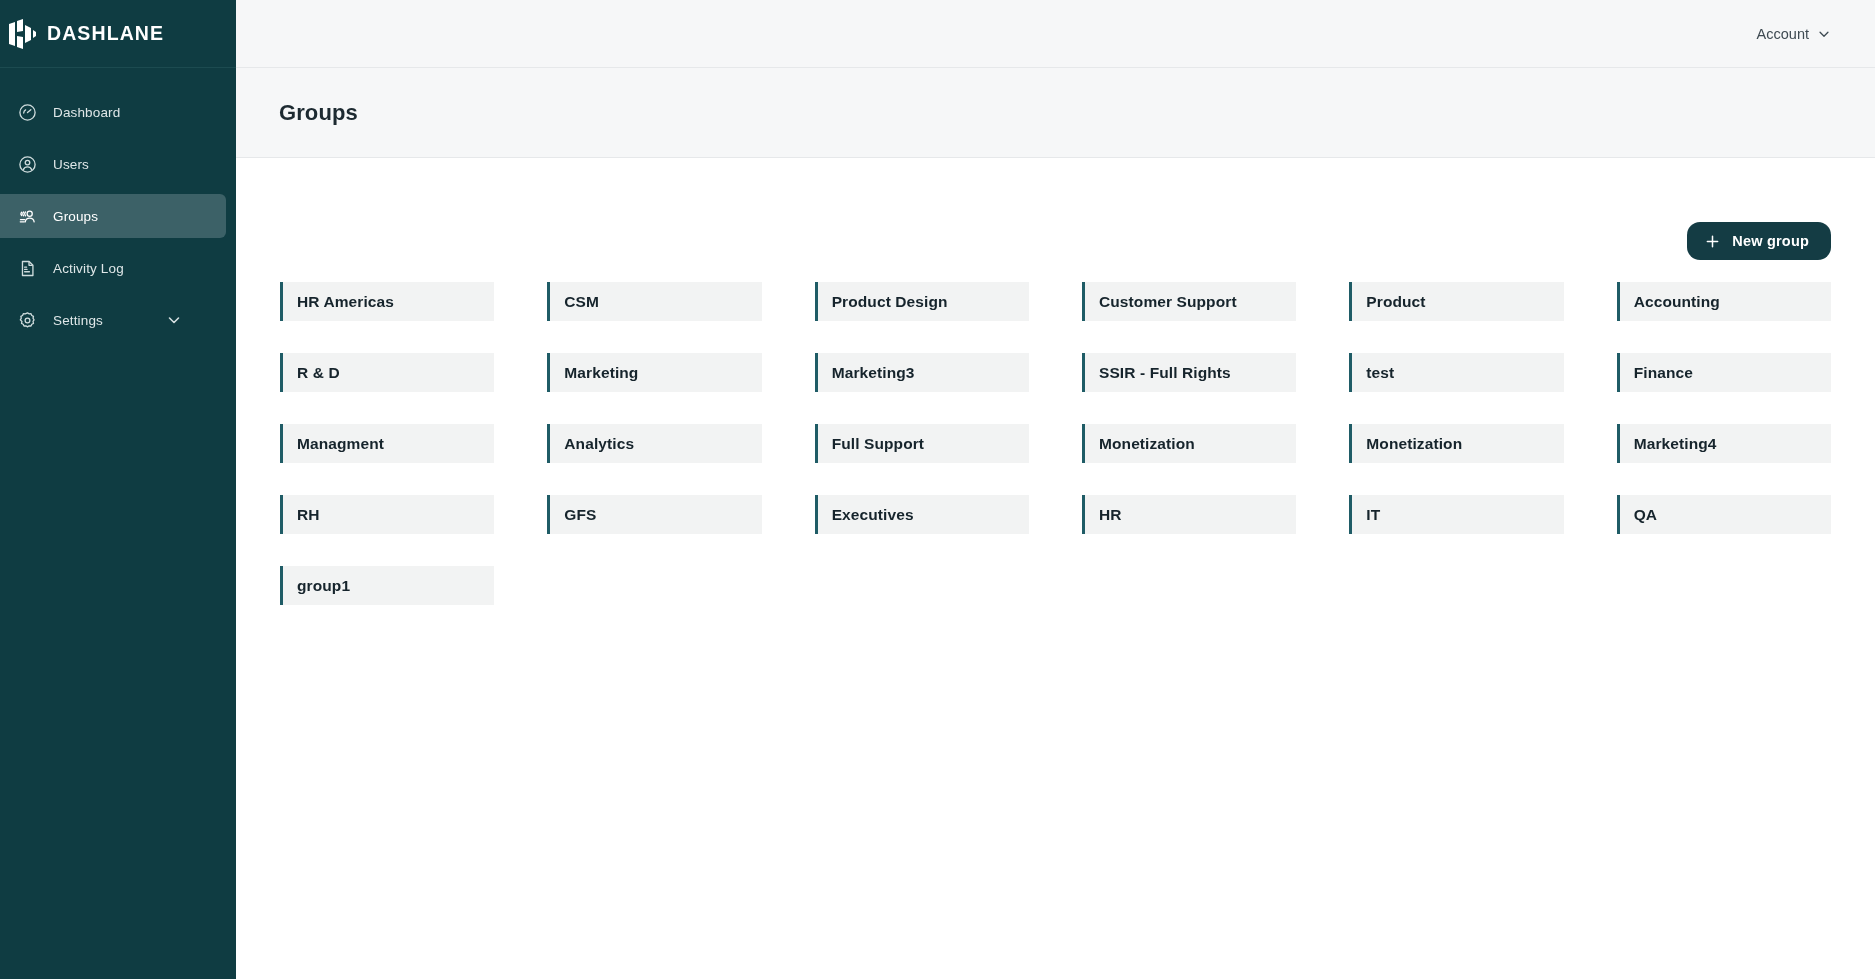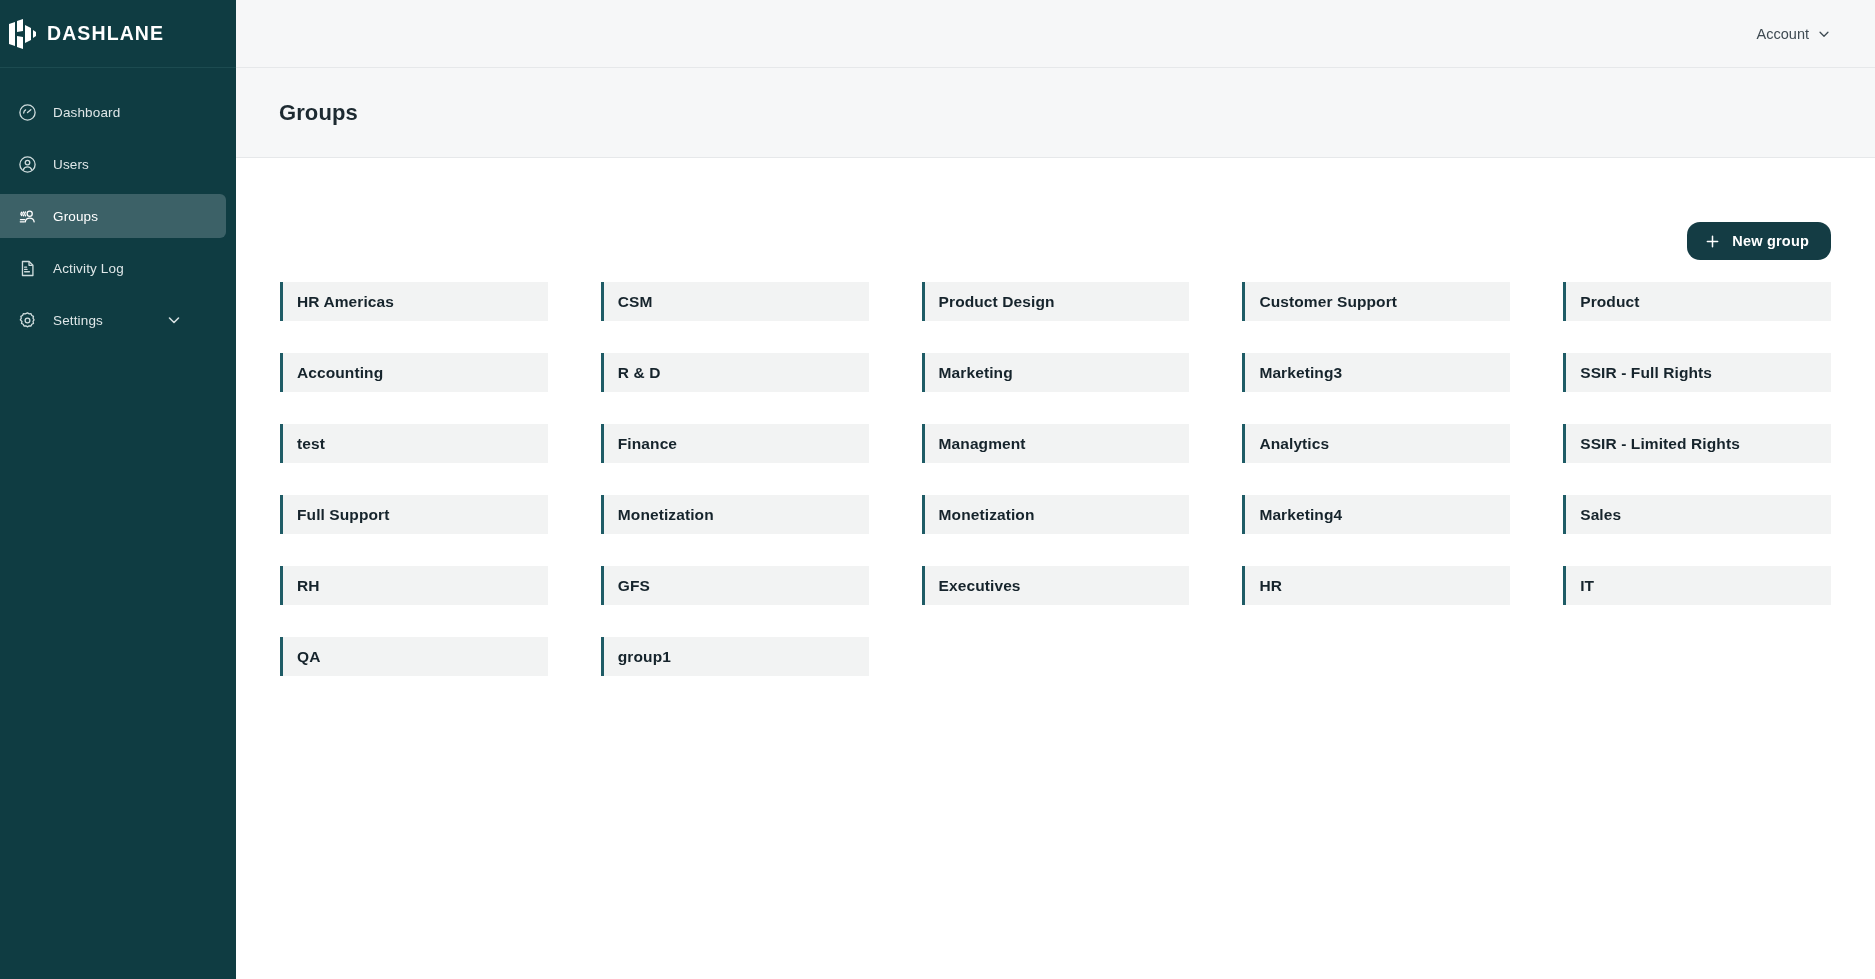--- a/index.html
+++ b/index.html
@@ -137,21 +137,21 @@
     font-size: 14.5px;
     font-weight: bold;
     letter-spacing: .2px;
     cursor: pointer;
   }
   .plus-icon { width: 15px; height: 15px; display: inline-flex; }
 
   .groups-grid {
     margin-top: 22px;
     display: grid;
-    grid-template-columns: repeat(5, 1fr);
+    grid-template-columns: repeat(6, 1fr);
     column-gap: 53px;
     row-gap: 32px;
   }
   .group-card {
     height: 39px;
     display: flex;
     align-items: center;
     background: #f2f3f3;
     border-left: 3px solid #1f5c66;
     padding-left: 14px;
@@ -322,36 +322,30 @@
           <div class="group-card">
             <span class="group-card-label">Finance</span>
           </div>
           <div class="group-card">
             <span class="group-card-label">Managment</span>
           </div>
           <div class="group-card">
             <span class="group-card-label">Analytics</span>
           </div>
           <div class="group-card">
-            <span class="group-card-label">SSIR - Limited Rights</span>
-          </div>
-          <div class="group-card">
             <span class="group-card-label">Full Support</span>
           </div>
           <div class="group-card">
             <span class="group-card-label">Monetization</span>
           </div>
           <div class="group-card">
             <span class="group-card-label">Monetization</span>
           </div>
           <div class="group-card">
             <span class="group-card-label">Marketing4</span>
-          </div>
-          <div class="group-card">
-            <span class="group-card-label">Sales</span>
           </div>
           <div class="group-card">
             <span class="group-card-label">RH</span>
           </div>
           <div class="group-card">
             <span class="group-card-label">GFS</span>
           </div>
           <div class="group-card">
             <span class="group-card-label">Executives</span>
           </div>

